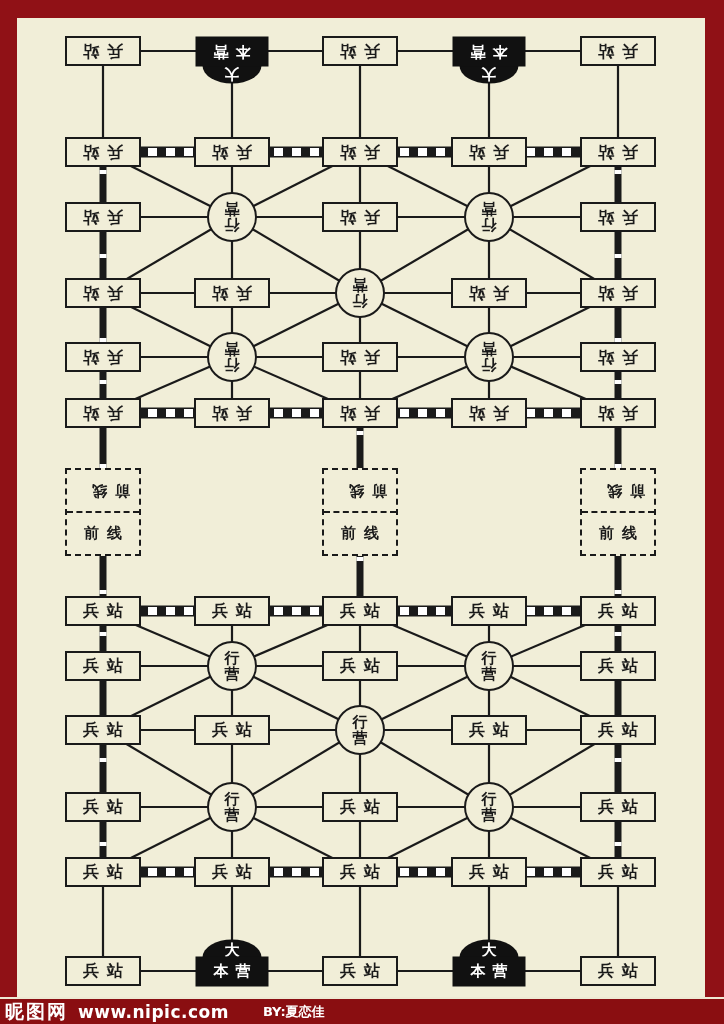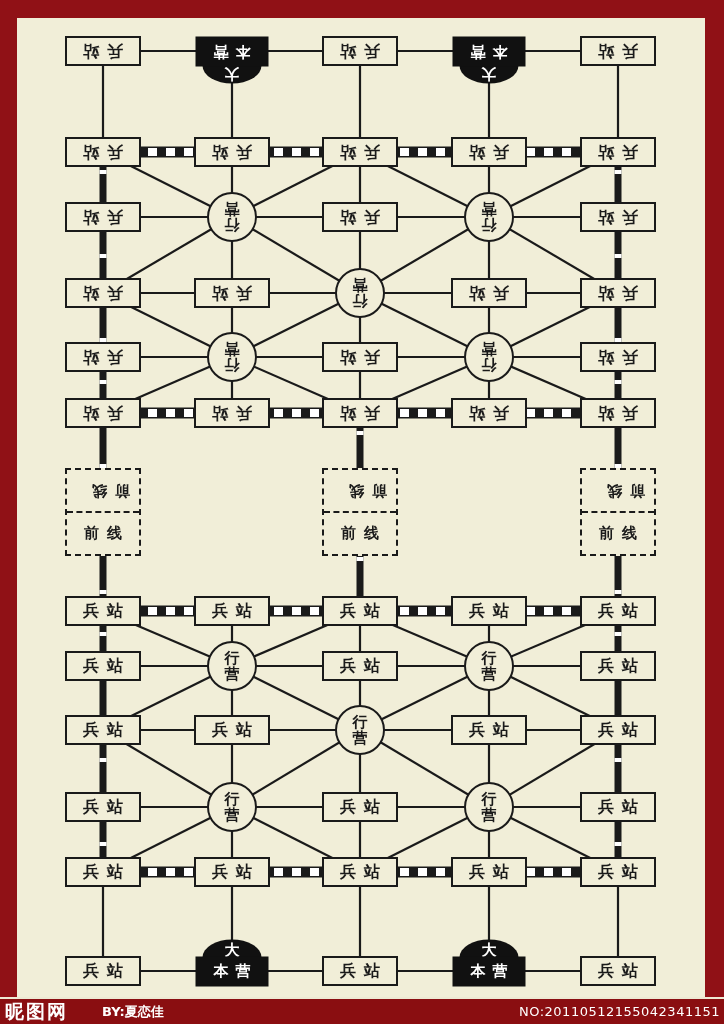--- a/index.html
+++ b/index.html
@@ -337,16 +337,16 @@
         <span class="fl-cell fl-top">
           <span class="label">前线</span>
         </span>
         <span class="fl-cell">
           <span class="label">前线</span>
         </span>
       </div>
     </div>
   <div class="bar">
     <span class="logo">昵图网</span>
+    <span class="url">www.nipic.com</span>
     <span class="credit">BY:夏恋佳</span>
-    <span class="serial">NO:20110512155042341151</span>
   </div>
 </div>
 
 </body></html>

